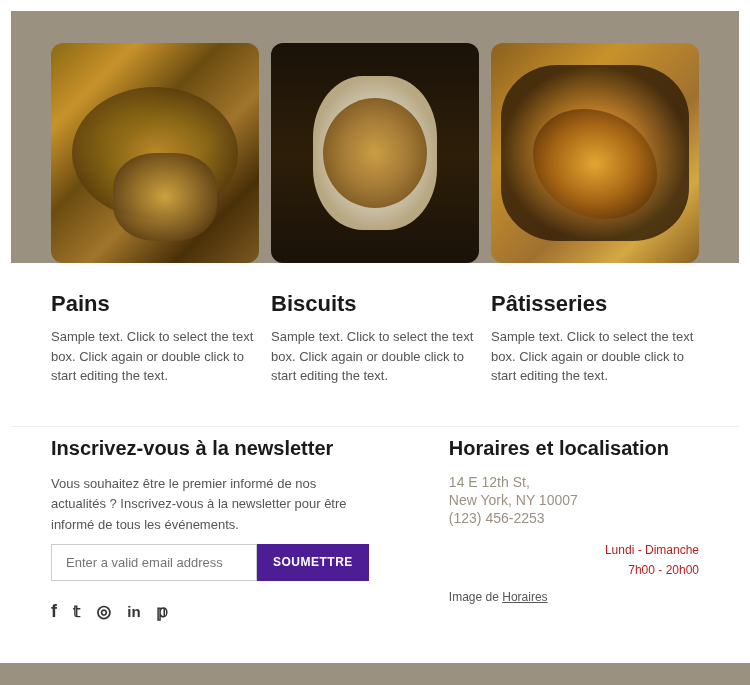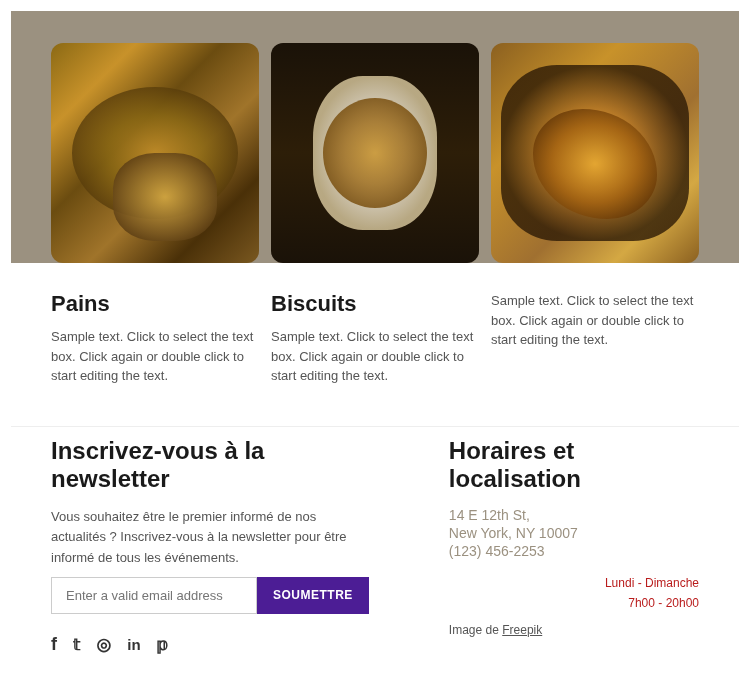--- a/index.html
+++ b/index.html
@@ -159,21 +159,21 @@
       padding-right: 40px;
       border-right: none;
     }
 
     .location-col {
       flex: 1;
       padding-left: 40px;
     }
 
     .section-title {
-      font-size: 24px;
+      font-size: 20px;
       font-weight: 700;
       color: #1a1a1a;
       margin-bottom: 14px;
       font-family: Arial, sans-serif;
     }
 
     .newsletter-desc {
       font-size: 13px;
       color: #555;
       line-height: 1.6;
@@ -292,20 +292,21 @@
     <div class="products-row">
       <div class="product-text">
         <div class="product-title">Pains</div>
         <div class="product-desc">Sample text. Click to select the text box. Click again or double click to start editing the text.</div>
       </div>
       <div class="product-text">
         <div class="product-title">Biscuits</div>
         <div class="product-desc">Sample text. Click to select the text box. Click again or double click to start editing the text.</div>
       </div>
       <div class="product-text">
+        <div class="product-title">Pâtisseries</div>
         <div class="product-desc">Sample text. Click to select the text box. Click again or double click to start editing the text.</div>
       </div>
     </div>
   </div>
 
   <div class="bottom-section">
 
     <div class="newsletter-col">
       <div class="section-title">Inscrivez-vous à la newsletter</div>
       <div class="newsletter-desc">Vous souhaitez être le premier informé de nos actualités ? Inscrivez-vous à la newsletter pour être informé de tous les événements.</div>
@@ -327,17 +328,17 @@
       <div class="address-block">
         <a class="address-link" href="#">14 E 12th St,</a>
         <a class="address-link" href="#">New York, NY 10007</a>
         <a class="phone-link" href="#">(123) 456-2253</a>
       </div>
       <div class="hours-text">
         <span>Lundi - Dimanche</span><br>
         <span>7h00 - 20h00</span>
       </div>
       <div class="image-credit">
-        <span>Image de </span><a href="#">Freepik</a>
+        <span>Image de </span><a href="#">Horaires</a>
       </div>
     </div>
   </div>
 </div>
 
 </body></html>

